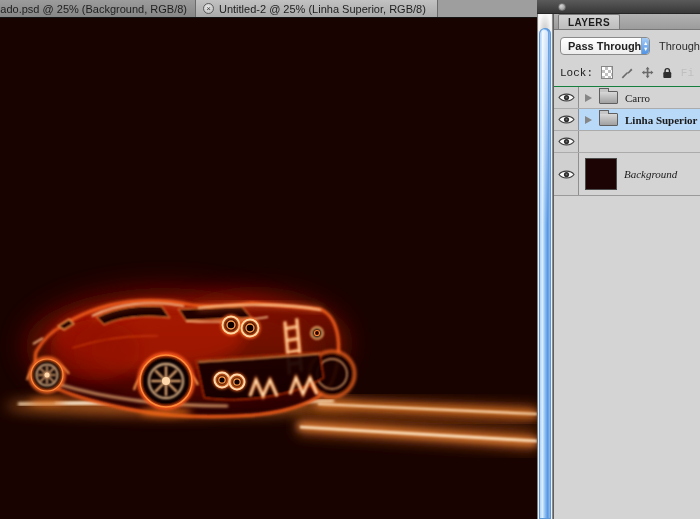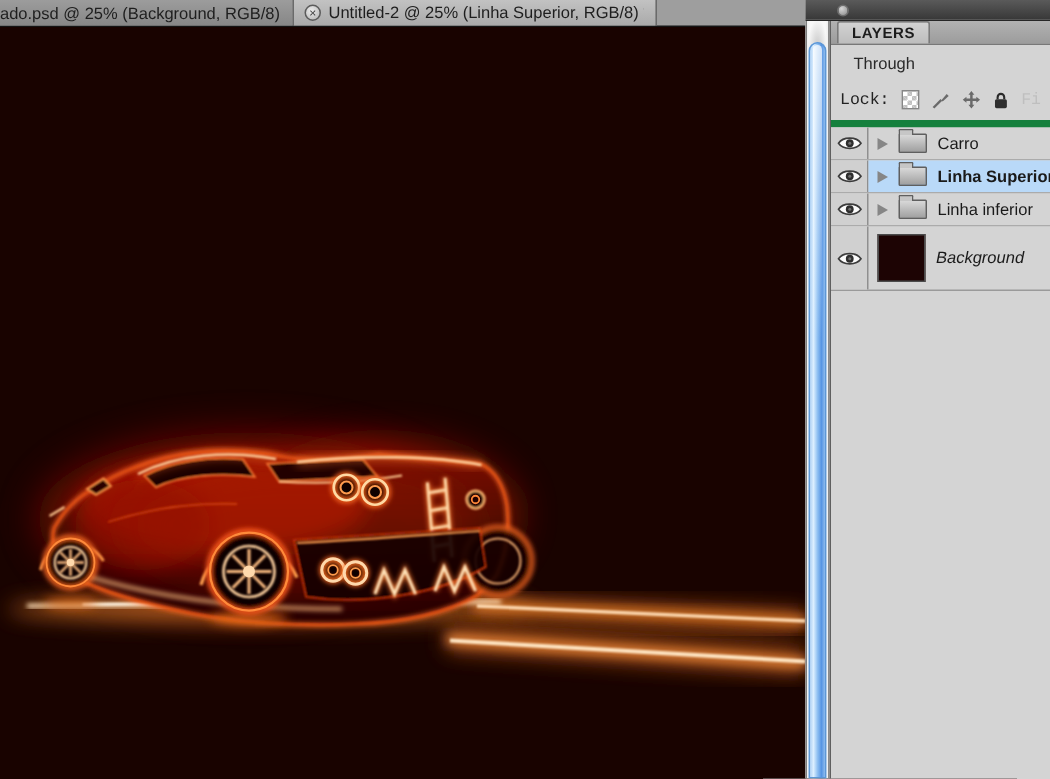--- a/index.html
+++ b/index.html
@@ -61,21 +61,21 @@
 
   .lock-row { display:flex; align-items:center; gap:8px; padding:5px 6px 6px;font-family:Liberation Mono, monospace; }
   .lock-label { font-size:11px; color:#222; }
   .fill-label { margin-left:auto; font-size:11px; color:#bfbfbf; }
   .icon-checker { width:13px; height:13px; border:1px solid #868686; background-color:#fff;
     background-image:linear-gradient(45deg,#c0c0c0 25%,transparent 25%,transparent 75%,#c0c0c0 75%),
                      linear-gradient(45deg,#c0c0c0 25%,#ffffff 25%,#ffffff 75%,#c0c0c0 75%);
     background-size:6px 6px; background-position:0 0,3px 3px; }
 
   
-  .layers-list { border-top:5px solid #15803d; }
+  .layers-list { border-top:1px solid #15803d;font-family:Liberation Serif, serif; }
   .layer-row { display:flex; align-items:center; height:22px; border-bottom:1px solid #ababab; background:#d4d4d4; }
   .layer-row.bg-row { height:43px; border-bottom:1px solid #9a9a9a; }
   .eye-cell { width:25px; min-width:25px; align-self:stretch; display:flex; align-items:center; justify-content:center;
     border-right:1px solid #8f8f8f; background:#d0d0d0; }
   .row-main { flex:1; align-self:stretch; display:flex; align-items:center; padding-left:6px; gap:7px; }
   .layer-row.selected .row-main { background:#b9d9f8; }
   .disclosure { width:0; height:0; border-left:7px solid #868686; border-top:4.5px solid transparent;
     border-bottom:4.5px solid transparent; }
   .folder { width:19px; height:13px; background:linear-gradient(#d8d8d8,#a0a0a0);
     border:1px solid #5f5f5f; border-radius:1px; position:relative; }
@@ -222,20 +222,27 @@
   <div class="sb-track-top"></div>
   <div class="sb-thumb"></div>
 </div>
 
 <div class="layers-panel">
   <div class="panel-tabbar">
     <div class="panel-tab">LAYERS</div>
   </div>
 
   <div class="blend-row">
+    <div class="dropdown">
+      <span class="dd-label">Pass Through</span>
+      <span class="dd-stepper">
+        <span>▲</span>
+        <span>▼</span>
+      </span>
+    </div>
     <span class="opacity-label">Through</span>
   </div>
 
   <div class="lock-row">
     <span class="lock-label">Lock:</span>
     <span class="icon-checker"></span>
     <svg width="14" height="14" viewBox="0 0 14 14">
       <path d="M1.5,12.5 L7.5,6.5" stroke="#6a6a6a" stroke-width="1.8" fill="none"></path>
       <path d="M7.5,6.8 L11.5,2 L13,3.5 L8.5,7.8 Z" fill="#6a6a6a"></path>
     </svg>
@@ -282,25 +289,20 @@
     </div>
 
     <div class="layer-row">
       <span class="eye-cell">
         <svg width="17" height="11" viewBox="0 0 17 11">
           <path d="M1,5.5 C4,1 13,1 16,5.5 C13,10 4,10 1,5.5 Z" fill="#fbfbfb" stroke="#3c3c3c" stroke-width="1.1"></path>
           <circle cx="8.5" cy="5.5" r="2.6" fill="#2e2e2e"></circle>
             <circle cx="8.5" cy="5.5" r="1" fill="#707070"></circle>
         </svg>
       </span>
-      <span class="row-main">
-        <span class="disclosure"></span>
-        <span class="folder"></span>
-        <span class="layer-name">Linha inferior</span>
-      </span>
     </div>
 
     <div class="layer-row bg-row">
       <span class="eye-cell">
         <svg width="17" height="11" viewBox="0 0 17 11">
           <path d="M1,5.5 C4,1 13,1 16,5.5 C13,10 4,10 1,5.5 Z" fill="#fbfbfb" stroke="#3c3c3c" stroke-width="1.1"></path>
           <circle cx="8.5" cy="5.5" r="2.6" fill="#2e2e2e"></circle>
             <circle cx="8.5" cy="5.5" r="1" fill="#707070"></circle>
         </svg>
       </span>

